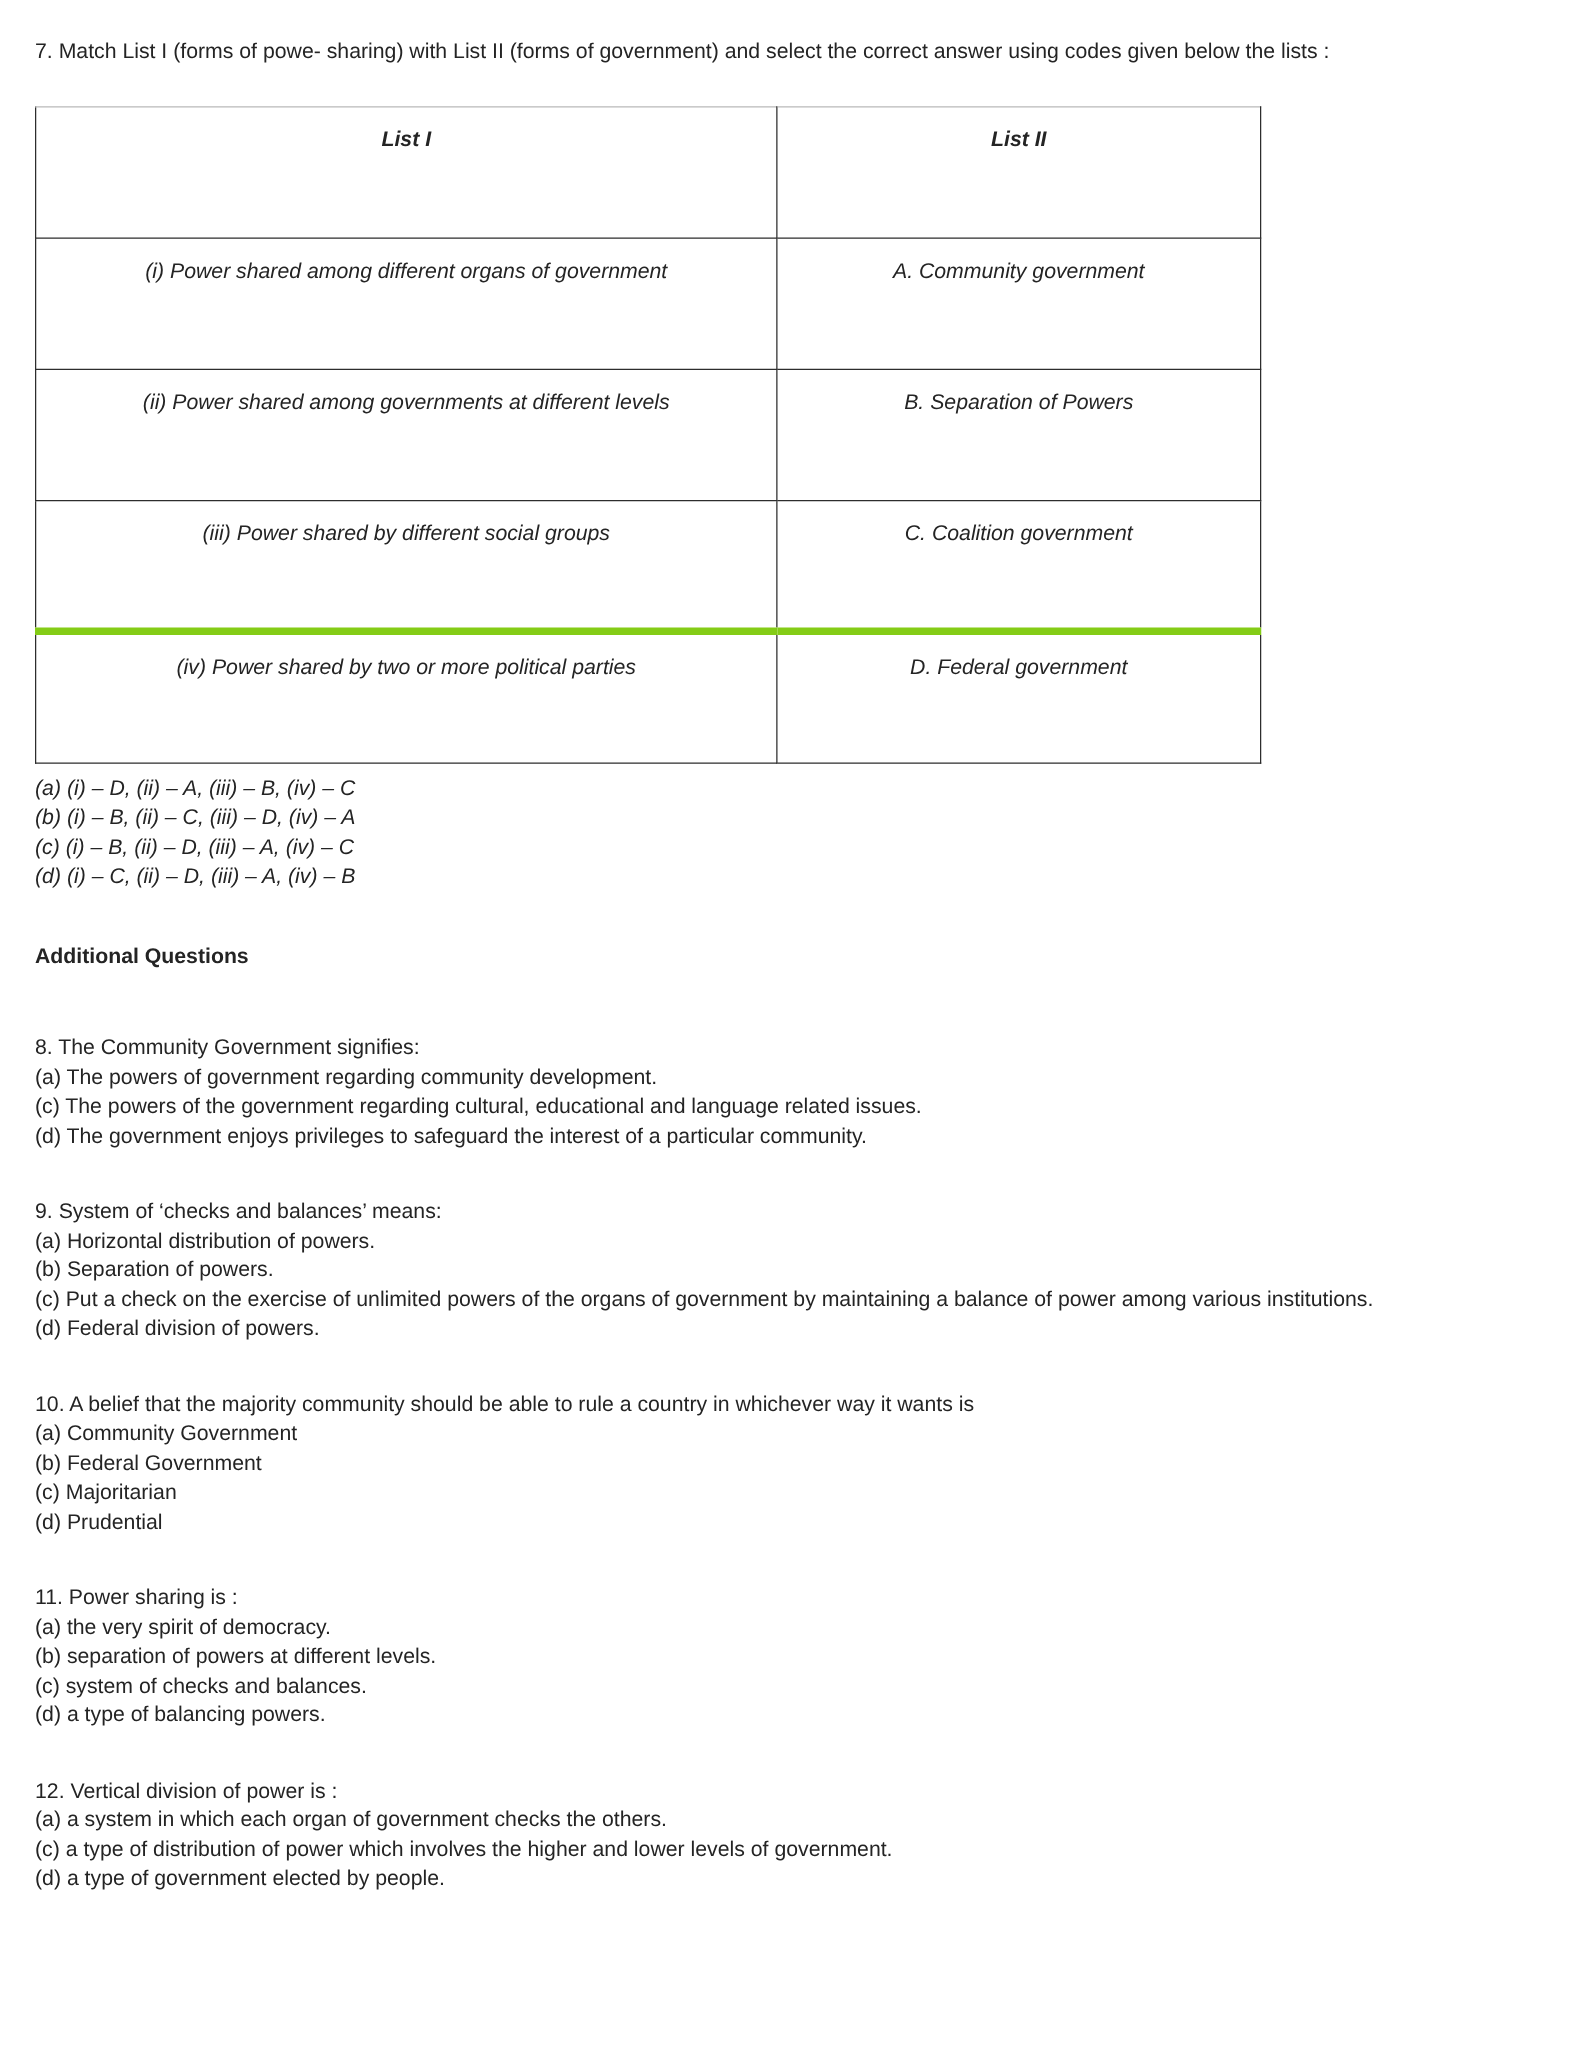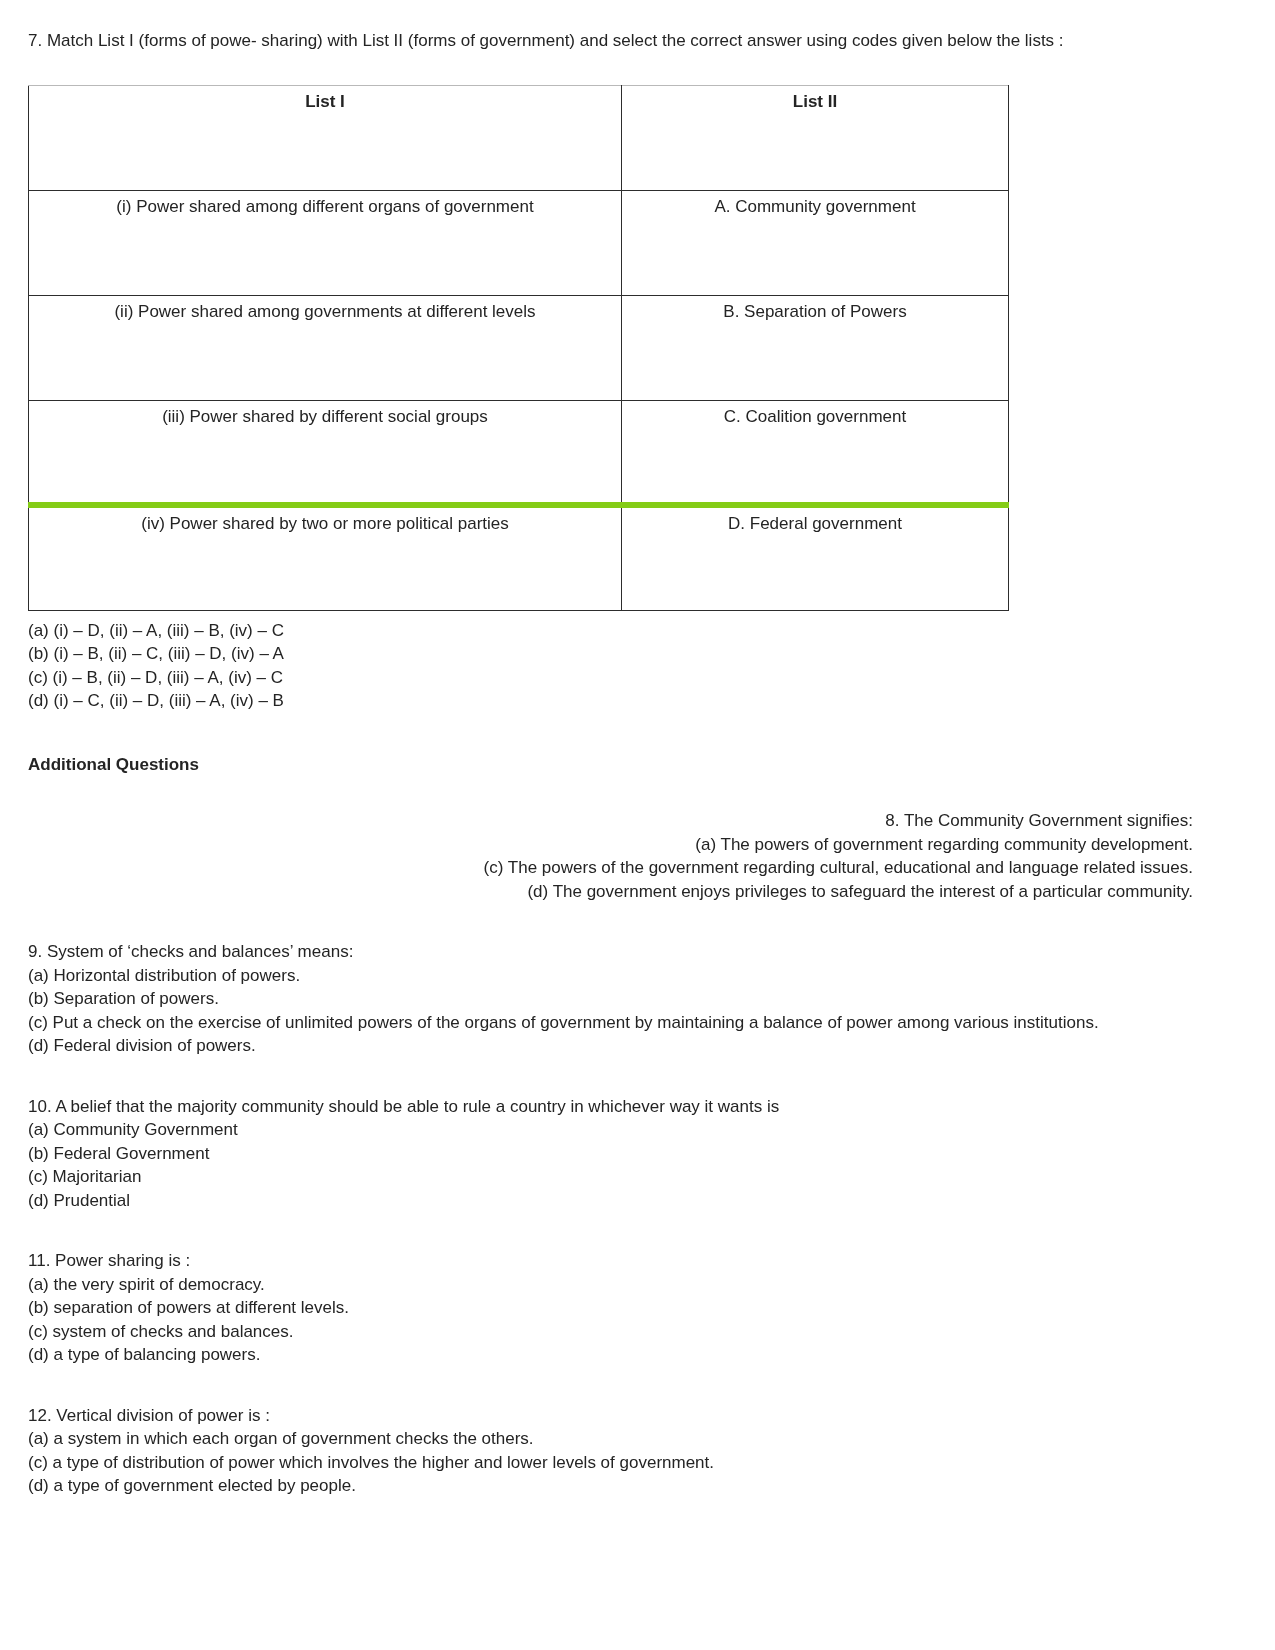--- a/index.html
+++ b/index.html
@@ -27,40 +27,41 @@
     width: 980px;
     margin-top: 32px;
   }
   table.match-table th,
   table.match-table td {
     border: 1px solid #2d2d2d;
     box-sizing: border-box;
     height: 105px;
     vertical-align: top;
     text-align: center;
-    padding: 4px 12px 0 12px;
+    padding: 14px 12px 0 12px;
+    font-style: italic;
   }
   table.match-table th {
     font-weight: bold;
     border-top-color: #b9b9b9;
   }
   table.match-table tr.row-iv td {
     border-top: 6px solid #84cc16;
   }
 
-  .q7-options { margin-top: 8px; }
+  .q7-options { margin-top: 8px; font-style: italic; }
   .opt-line { margin: 0; }
 
   .section-heading {
     font-weight: bold;
     margin-top: 40px;
   }
 
   .question-block { margin-top: 37px; }
-  .question-block.first-after-heading { margin-top: 33px; text-align: right; }
+  .question-block.first-after-heading { margin-top: 50px; }
 </style>
 </head>
 <body>
 
 <p class="q-text">7. Match List I (forms of powe- sharing) with List II (forms of government) and select the correct answer using codes given below the lists :</p>
 
 <table class="match-table">
   <colgroup>
     <col style="width:593px">
     <col style="width:387px">

